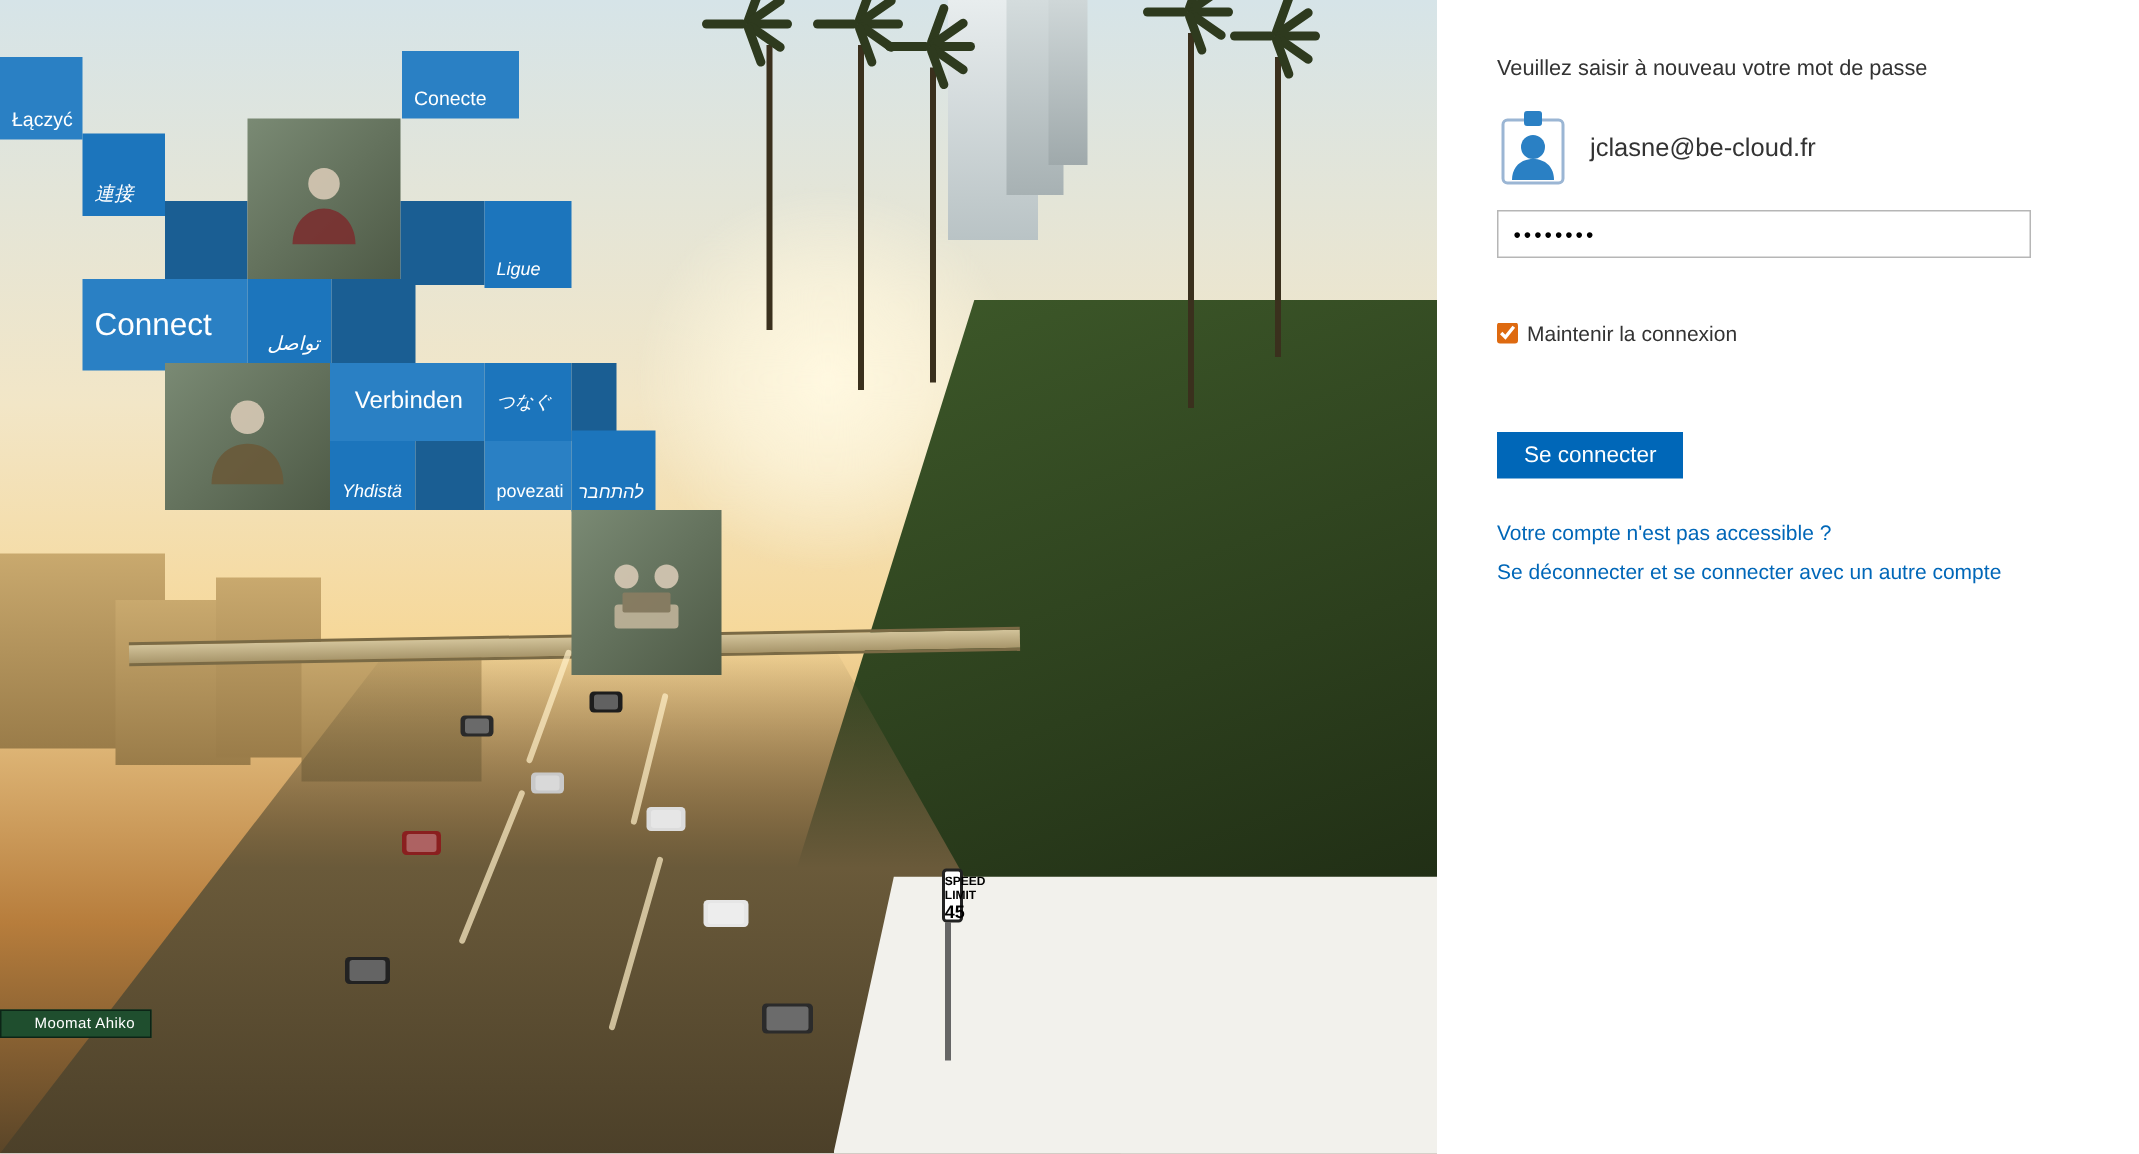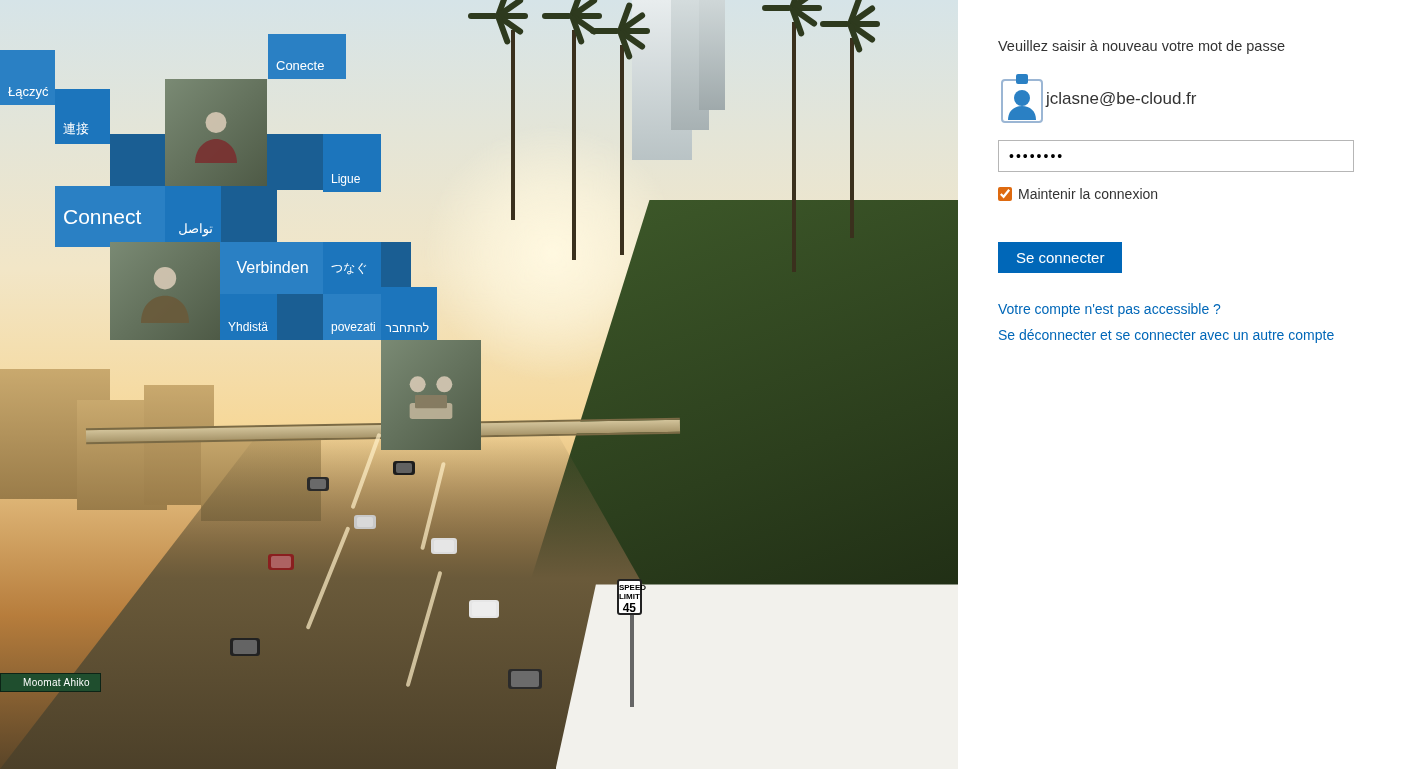--- a/index.html
+++ b/index.html
@@ -69,38 +69,38 @@
   .c2{left:28%;top:72%;background:#8a1f1f;width:26px;height:16px;}
   .c3{left:24%;top:83%;background:#222;width:30px;height:18px;}
   .c4{left:37%;top:67%;background:#c9c9c9;}
   .c5{left:41%;top:60%;background:#1d1d1d;}
   .c6{left:45%;top:70%;background:#dcdcdc;width:26px;height:16px;}
   .c7{left:49%;top:78%;background:#e6e6e6;width:30px;height:18px;}
   .c8{left:53%;top:87%;background:#2b2b2b;width:34px;height:20px;}
   
   .bridge{position:absolute;left:9%;top:55%;width:62%;height:16px;background:linear-gradient(180deg,#d2c39a,#a8966b);border-top:2px solid #7a6a45;border-bottom:2px solid #7a6a45;transform:rotate(-1deg);}
   
-  .speedsign{position:absolute;right:33%;bottom:20%;width:25px;height:36px;background:#fff;border:2px solid #222;border-radius:3px;font-size:8px;line-height:1.1;text-align:center;padding-top:3px;color:#000;font-weight:bold;}
+  .speedsign{position:absolute;right:33%;bottom:20%;width:14px;height:36px;background:#fff;border:2px solid #222;border-radius:3px;font-size:8px;line-height:1.1;text-align:center;padding-top:3px;color:#000;font-weight:bold;}
   .speedsign .num{font-size:12px;display:block;}
   .signpost{position:absolute;right:33.8%;bottom:8%;width:4px;height:12%;background:#666;}
   
   .streetsign{position:absolute;left:0;bottom:10%;background:#1f4e2e;color:#fff;font-size:10px;padding:3px 10px 3px 22px;border:1px solid #0c2416;letter-spacing:0.3px;}
 
   
   .tiles{position:absolute;left:0;top:34px;}
   .tile{position:absolute;color:#fff;font-size:13px;display:flex;align-items:flex-end;padding:6px 8px;}
   .tile.center{align-items:center;font-size:21px;font-weight:300;}
   .tile.sm{font-size:12px;}
-  .blue-d{background:#1c75bc;}
+  .blue-d{background:#1c75bc;font-style:italic;}
   .blue-m{background:#2a80c4;}
   .blue-x{background:#1a5e93;}
   .photo{background:linear-gradient(135deg,#7a8a74,#4e5a46);display:flex;align-items:center;justify-content:center;}
   .photo svg{opacity:0.9;}
   
-  .t-laczyc{left:0;top:16px;width:55px;height:55px;}
+  .t-laczyc{left:0;top:4px;width:55px;height:55px;}
   .t-conecte{left:268px;top:0;width:78px;height:45px;}
   .t-renjie{left:55px;top:55px;width:55px;height:55px;}
   .t-photo1{left:165px;top:45px;width:102px;height:107px;}
   .t-ligue{left:323px;top:100px;width:58px;height:58px;}
   .t-connect{left:55px;top:152px;width:110px;height:61px;}
   .t-twasil{left:165px;top:152px;width:56px;height:56px;align-items:flex-end;direction:rtl;}
   .t-sq1{left:267px;top:100px;width:56px;height:56px;padding:0;}
   .t-sq2{left:221px;top:152px;width:56px;height:56px;padding:0;}
   .t-sq3{left:110px;top:100px;width:55px;height:52px;padding:0;}
   .t-photo2{left:110px;top:208px;width:110px;height:98px;}
@@ -117,27 +117,27 @@
   .panel{
     width:468px; height:100%; background:#fff;
     padding:38px 36px 0 40px;
     color:#333;
   }
   .logo{display:flex;align-items:center;gap:8px;margin-bottom:48px;}
   .logo-mark{width:28px;height:28px;}
   .logo-text{font-size:26px;color:#eb3c00;}
   .logo-text .light{font-weight:300;}
   .instruction{font-size:14.5px;color:#333;margin-bottom:20px;}
-  .identity{display:flex;align-items:center;margin-bottom:16px;}
+  .identity{display:flex;align-items:center;gap:14px;margin-bottom:16px;}
   .badge{width:48px;height:50px;}
   .email{font-size:17px;color:#333;}
   .pwd{width:356px;height:32px;border:1px solid #b6b6b6;padding:0 10px;font-size:14px;letter-spacing:2px;margin-bottom:14px;}
-  .keep{display:flex;align-items:center;gap:6px;font-size:14px;color:#333;margin-bottom:40px;}
+  .keep{display:flex;align-items:center;gap:6px;font-size:14px;color:#333;margin-bottom:40px;margin-top:28px;}
   .keep input{width:14px;height:14px;accent-color:#de6a10;}
-  .signin-btn{background:#0067b8;color:#fff;border:none;font-size:15px;padding:7px 18px;cursor:pointer;margin-bottom:28px;}
+  .signin-btn{background:#0067b8;color:#fff;border:none;font-size:15px;padding:7px 18px;cursor:pointer;margin-bottom:28px;margin-top:18px;}
   .link{display:block;color:#0067b8;font-size:14px;text-decoration:none;margin-bottom:10px;cursor:pointer;}
 </style>
 </head>
 <body>
 
 <div class="hero">
   <div class="sun"></div>
   <div class="bld b1"></div>
   <div class="bld b2"></div>
   <div class="bld b3"></div>

